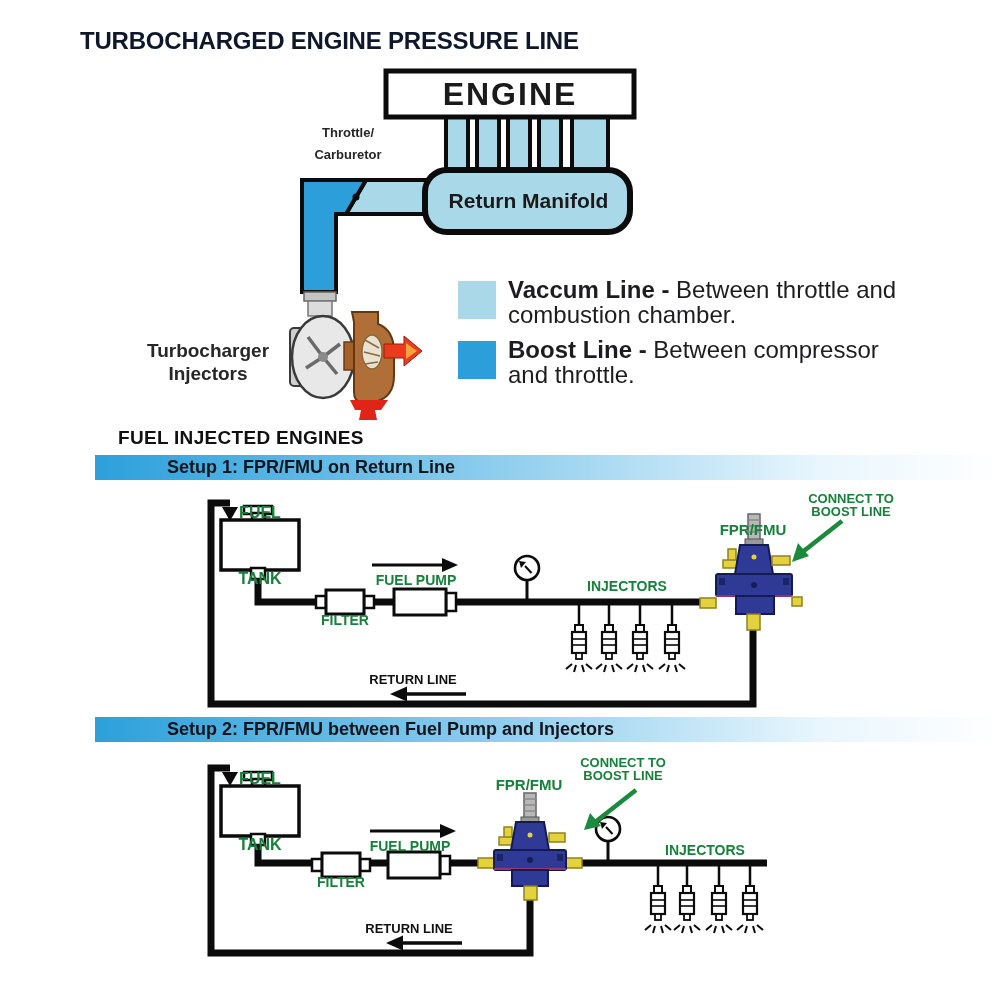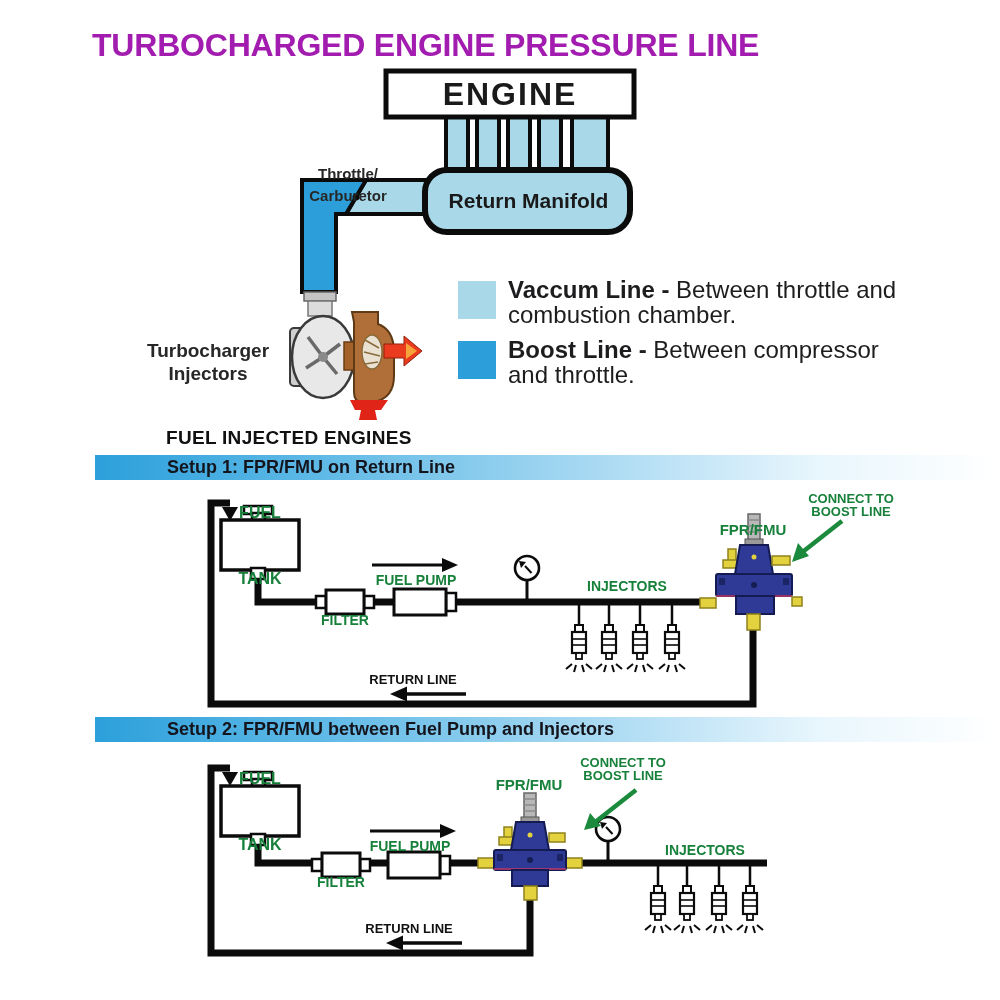--- a/index.html
+++ b/index.html
@@ -1,31 +1,31 @@
 <!DOCTYPE html>
 <html><head>
 <meta charset="utf-8">
 <style>
   html,body{margin:0;padding:0;}
   body{width:1000px;height:1000px;position:relative;background:#ffffff;
        font-family:"Liberation Sans", sans-serif;overflow:hidden;}
   .abs{position:absolute;}
   #art{position:absolute;left:0;top:0;width:1000px;height:1000px;}
-  .title{left:92px;top:27px;font-size:32px;font-weight:bold;color:#a21caf;letter-spacing:-0.2px;}
+  .title{left:80px;top:27px;font-size:24px;font-weight:bold;color:#0f172a;letter-spacing:-0.2px;}
   .engine-label{left:386px;top:71px;width:248px;height:46px;display:flex;align-items:center;justify-content:center;
        font-size:32px;font-weight:bold;letter-spacing:2px;color:#1a1a1a;}
   .manifold-label{left:427px;top:172px;width:203px;height:58px;display:flex;align-items:center;justify-content:center;
        font-size:21px;font-weight:bold;color:#1a1a1a;}
   .blklbl{font-weight:bold;color:#272727;text-align:center;}
-  .throttle{left:292px;top:122px;width:112px;font-size:15px;line-height:22px;margin-top:41px;}
+  .throttle{left:292px;top:122px;width:112px;font-size:13px;line-height:22px;}
   .turbolbl{left:130px;top:327px;width:156px;font-size:19px;line-height:23px;margin-top:12px;}
   .legend-swatch{width:38px;height:38px;}
   .legend-text{width:392px;font-size:24px;line-height:25px;color:#1d1d1f;}
   .legend-text b{font-weight:bold;}
-  .section-heading{left:118px;top:427px;font-size:19px;font-weight:bold;color:#111;letter-spacing:0.3px;margin-left:48px;}
+  .section-heading{left:118px;top:427px;font-size:19px;font-weight:bold;color:#111;letter-spacing:0.3px;}
   .banner{left:95px;width:905px;height:25px;display:flex;align-items:center;
       background:linear-gradient(90deg,#2CA0DB 0%,#5FB9E6 25%,#A8D9F2 55%,#E8F6FD 80%,#FFFFFF 100%);}
   .banner span{padding-left:72px;font-size:18px;font-weight:bold;color:#14141c;}
   .greenlbl{font-weight:bold;color:#17813B;text-align:center;}
   .tanklbl{width:78px;height:50px;display:flex;flex-direction:column;align-items:center;justify-content:center;
       font-size:16px;line-height:19px;gap:47px;}
   .sm{font-size:14px;}
   .fpr{font-size:15px;}
   .connect{font-size:13px;line-height:13px;width:110px;}
   .retlbl{font-size:13px;font-weight:bold;color:#111;text-align:center;width:110px;}

